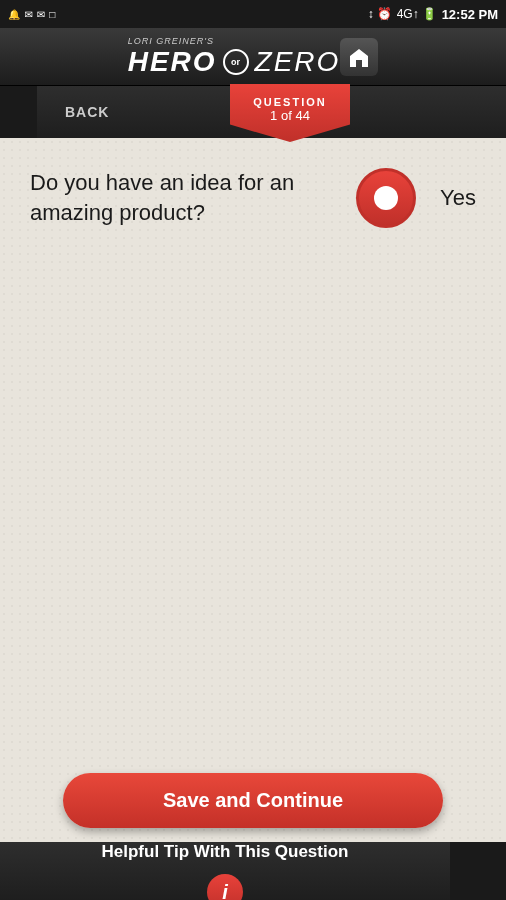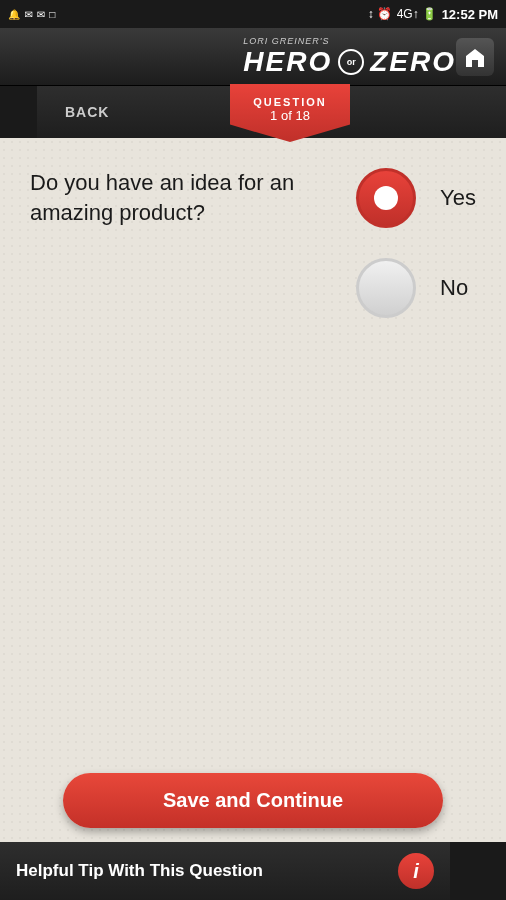--- a/index.html
+++ b/index.html
@@ -39,21 +39,21 @@
       font-weight: bold;
     }
 
     
     #app-header {
       width: 506px;
       height: 58px;
       background: linear-gradient(to bottom, #3a3a3a, #1c1c1c);
       display: flex;
       align-items: center;
-      justify-content: flex-end;
+      justify-content: center;
       padding: 0 12px;
       border-bottom: 1px solid #000;
     }
     .header-brand {
       display: flex;
       flex-direction: column;
       align-items: flex-start;
     }
     .header-brand-name {
       font-size: 9px;
@@ -81,21 +81,21 @@
       border: 2px solid white;
       display: flex;
       align-items: center;
       justify-content: center;
       font-size: 9px;
       color: white;
       font-weight: bold;
     }
     .header-title-zero {
       font-size: 28px;
-      font-weight: bold;
+      font-weight: normal;
       color: white;
       font-style: italic;
       letter-spacing: 2px;
     }
     .home-icon-btn {
       width: 38px;
       height: 38px;
       background: linear-gradient(to bottom, #555, #333);
       border-radius: 6px;
       display: flex;
@@ -248,22 +248,23 @@
     
     #tip-bar {
       position: absolute;
       bottom: 0;
       left: 0;
       width: 450px;
       height: 58px;
       background: linear-gradient(to bottom, #2e2e2e, #1e1e1e);
       display: flex;
       align-items: center;
-      padding: 8px 16px;
+      padding: 0 16px;
       gap: 12px;
+      flex-direction: column;
     }
     .tip-text {
       font-size: 17px;
       color: white;
       font-weight: bold;
       flex: 1;
     }
     .tip-info-btn {
       width: 36px;
       height: 36px;
@@ -319,40 +320,36 @@
     <svg width="22" height="20" viewBox="0 0 22 20" fill="white">
       <path d="M11 2L2 9v11h6v-7h6v7h6V9L11 2z"></path>
     </svg>
   </div>
 </div>
 
 <div id="nav-bar">
   <button class="nav-btn">BACK</button>
   <div class="question-badge">
     <span class="question-badge-label">QUESTION</span>
-    <span class="question-badge-number">1 of 18</span>
+    <span class="question-badge-number">1 of 44</span>
   </div>
 </div>
 
 <div id="main-content">
   <div class="question-text">Do you have an idea for an amazing product?</div>
 
   <div class="options-container">
 
     <div class="option-row">
       <div class="radio-circle selected">
         <div class="radio-inner"></div>
       </div>
       <span class="option-label">Yes</span>
     </div>
 
-    <div class="option-row">
-      <div class="radio-circle"></div>
-      <span class="option-label">No</span>
-    </div>
   </div>
 </div>
 
 <div id="save-btn-container">
   <button class="save-btn">Save and Continue</button>
 </div>
 
 <div id="tip-bar">
   <span class="tip-text">Helpful Tip With This Question</span>
   <div class="tip-info-btn">i</div>

